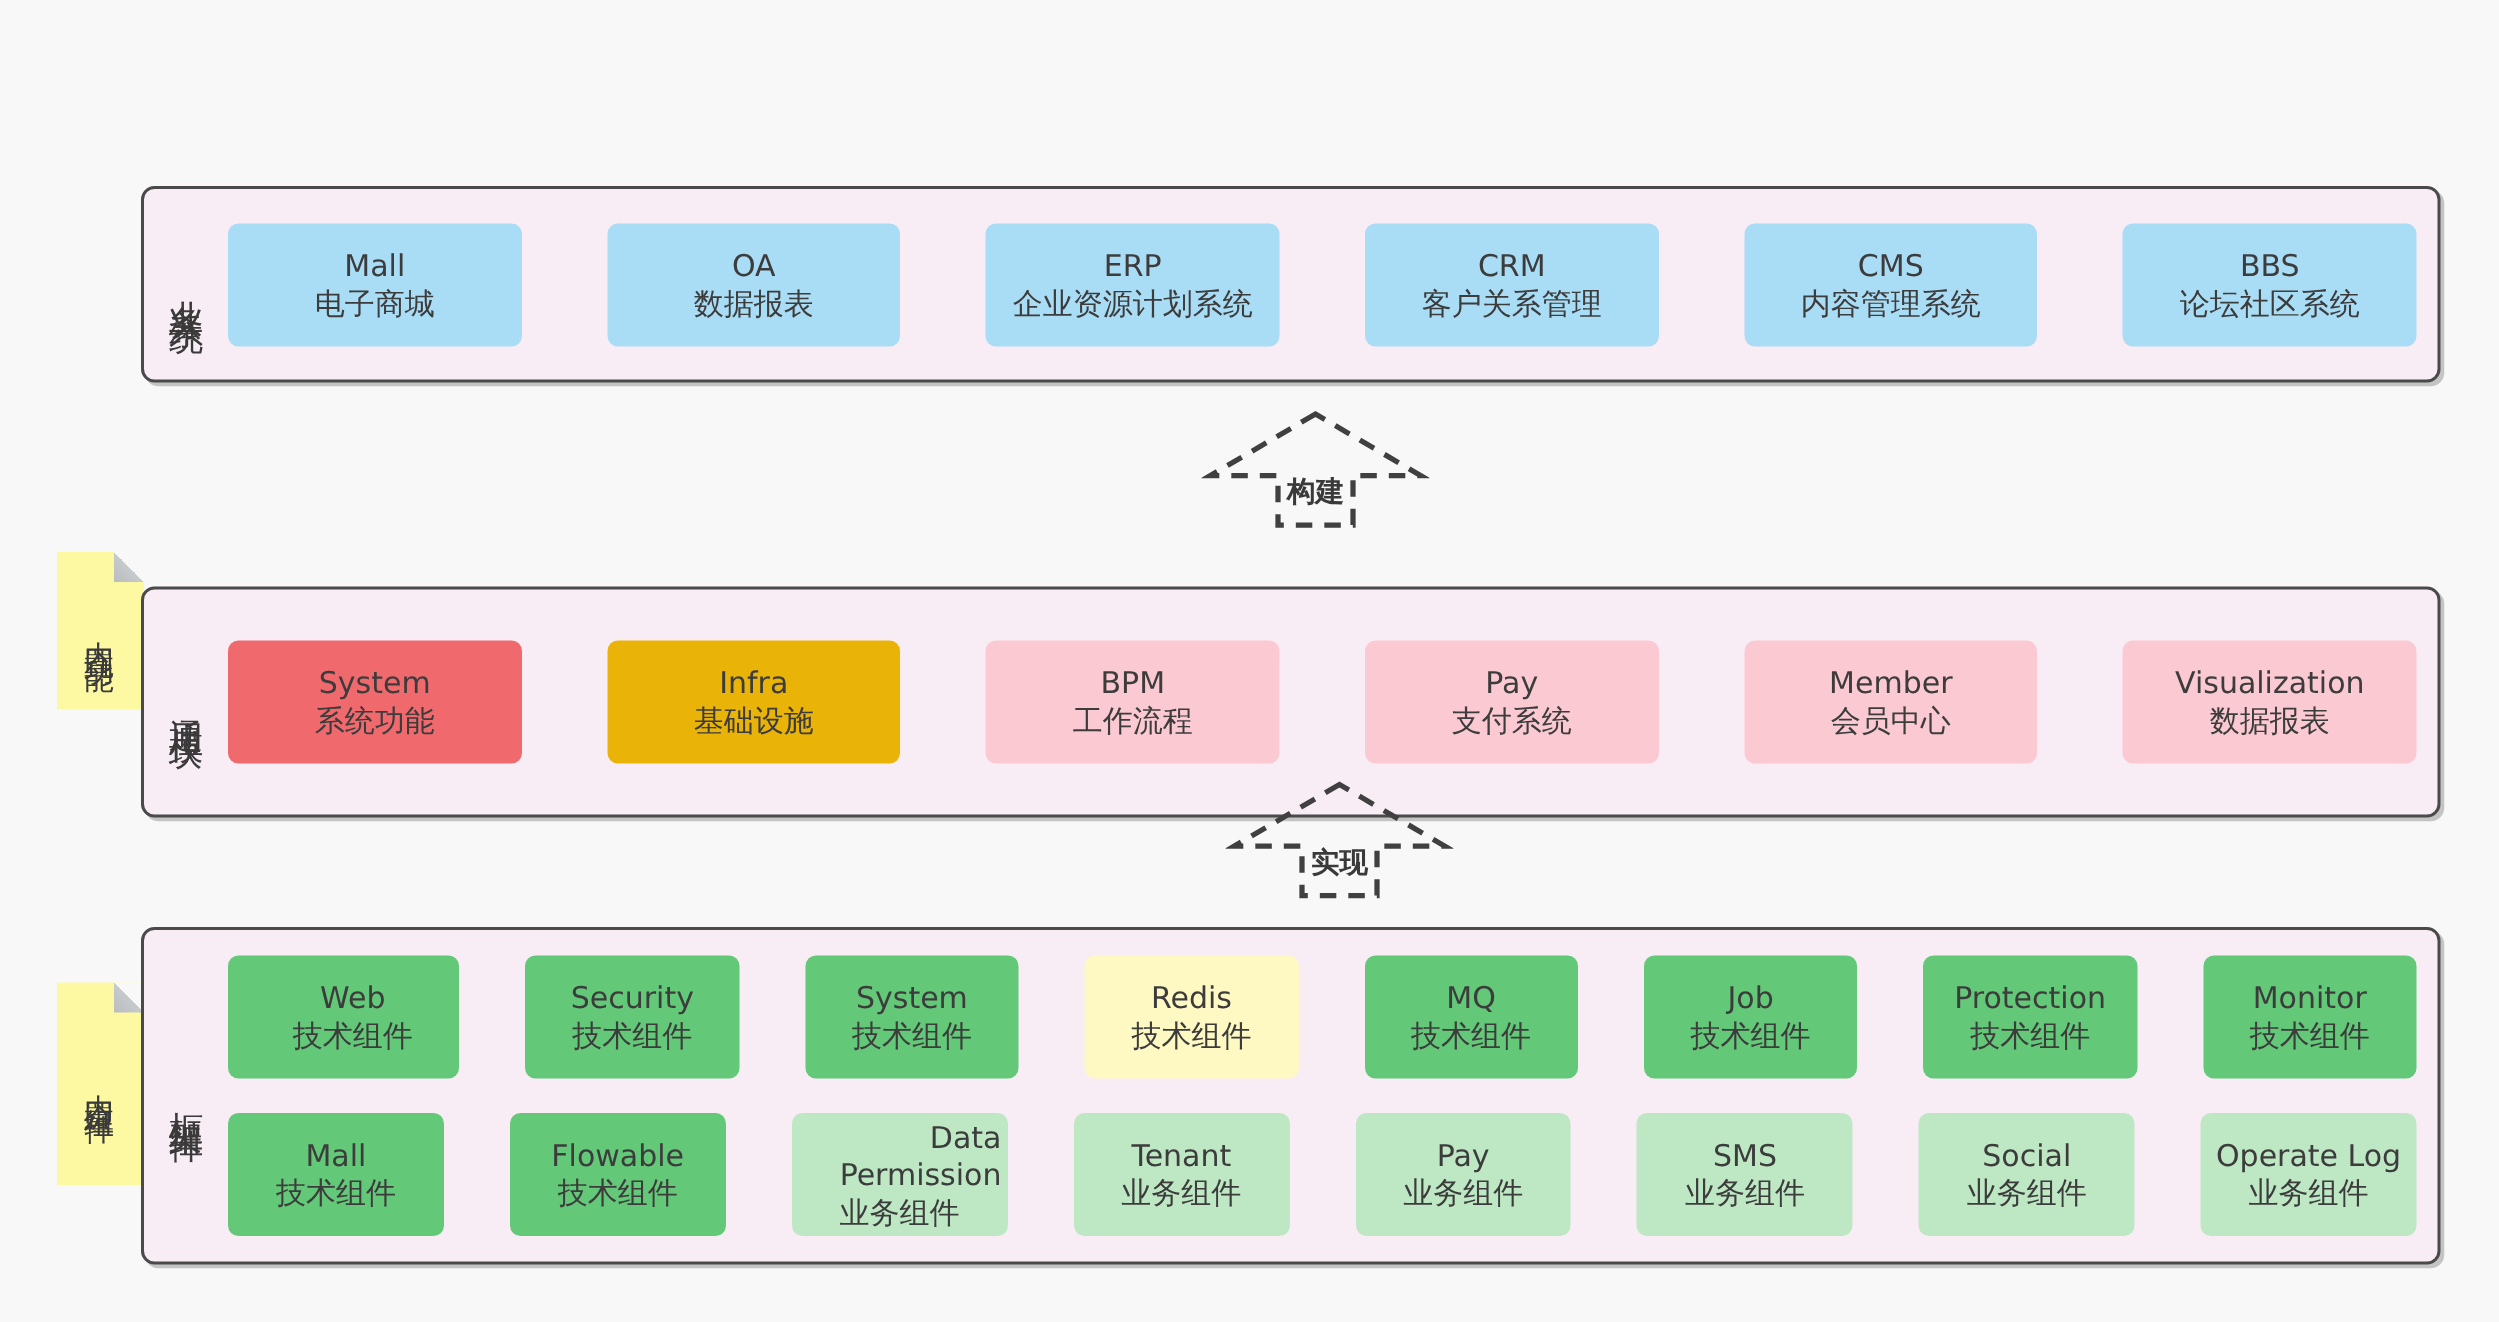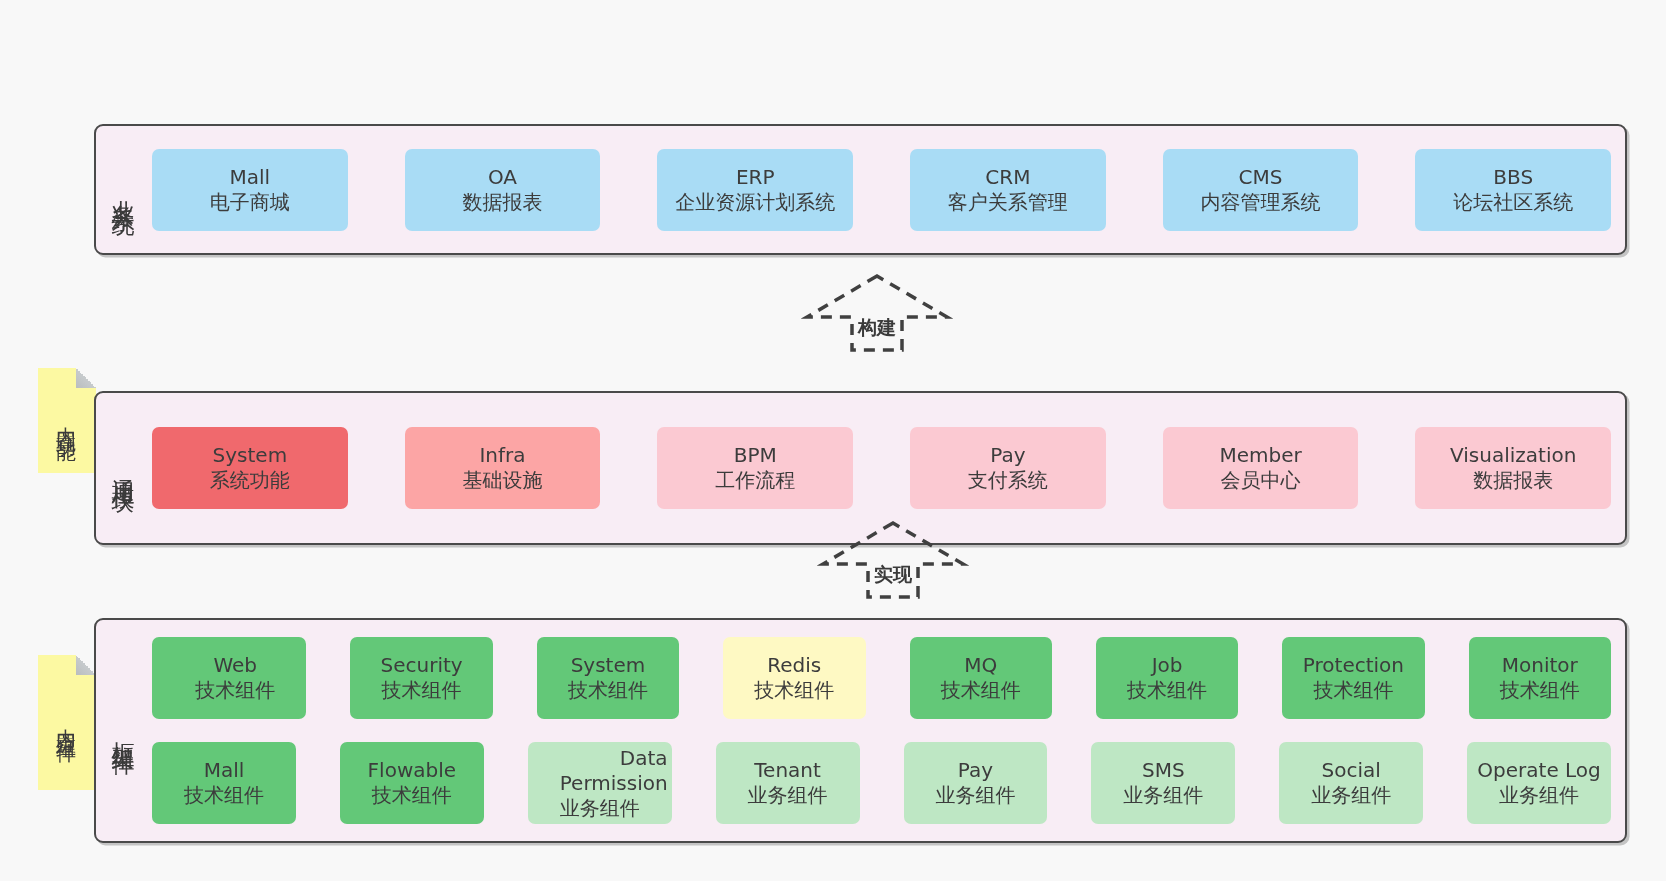--- a/index.html
+++ b/index.html
@@ -175,21 +175,21 @@
   </div>
 
   <section class="layer" id="layer-1">
     <div class="side-label">通用模块</div>
     <div class="rows">
         <div class="box-row">
           <div class="box" style="background: rgb(240, 105, 109);">
             <div>System</div>
             <div>系统功能</div>
           </div>
-          <div class="box" style="background: #fca5a5;">
+          <div class="box" style="background: #eab308;">
             <div>Infra</div>
             <div>基础设施</div>
           </div>
           <div class="box" style="background: rgb(251, 201, 210);">
             <div>BPM</div>
             <div>工作流程</div>
           </div>
           <div class="box" style="background: rgb(251, 201, 210);">
             <div>Pay</div>
             <div>支付系统</div>

